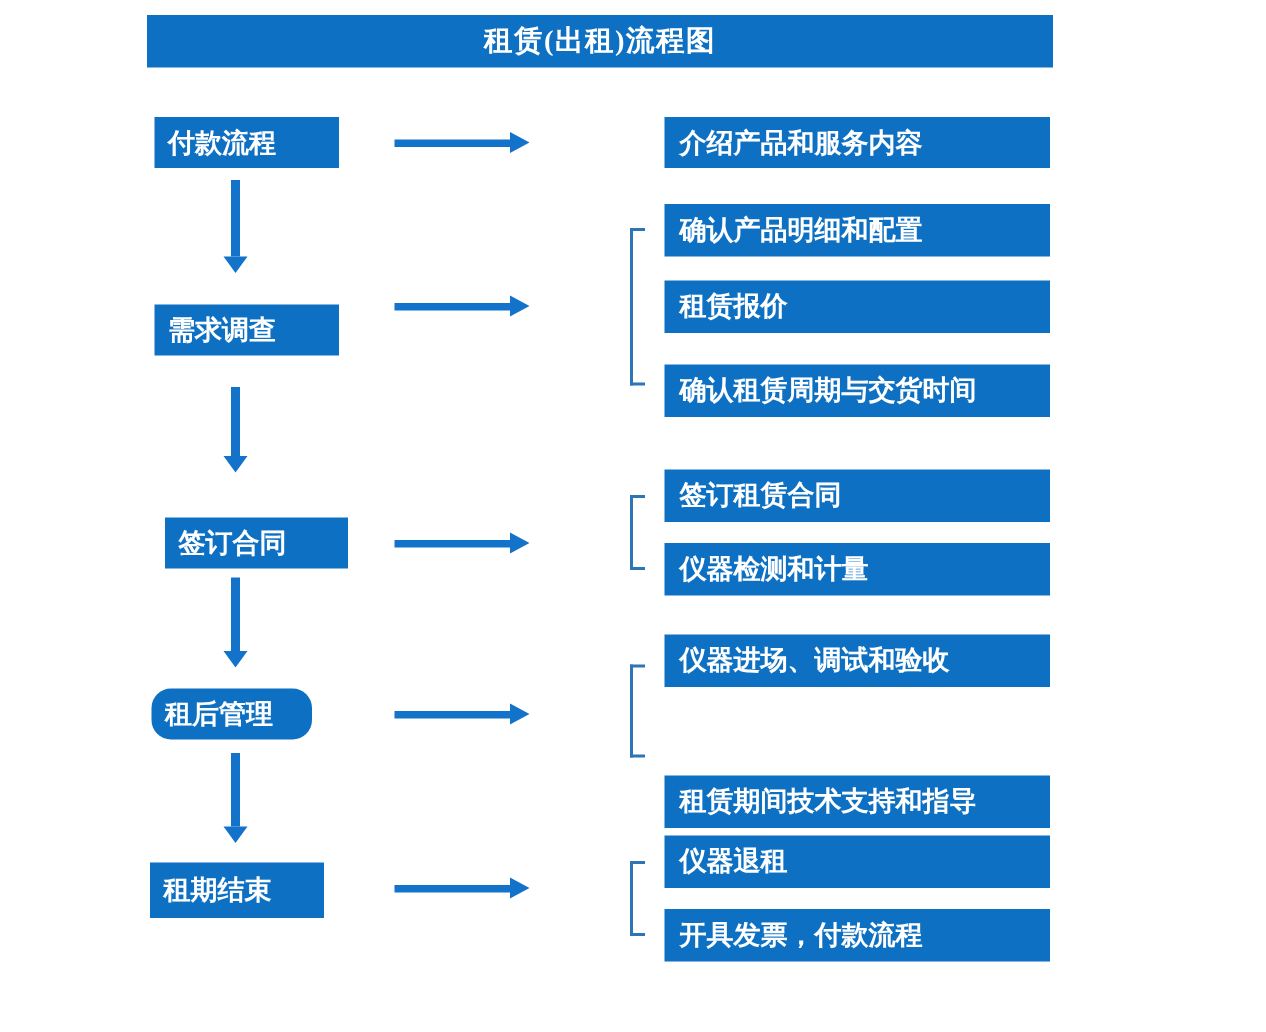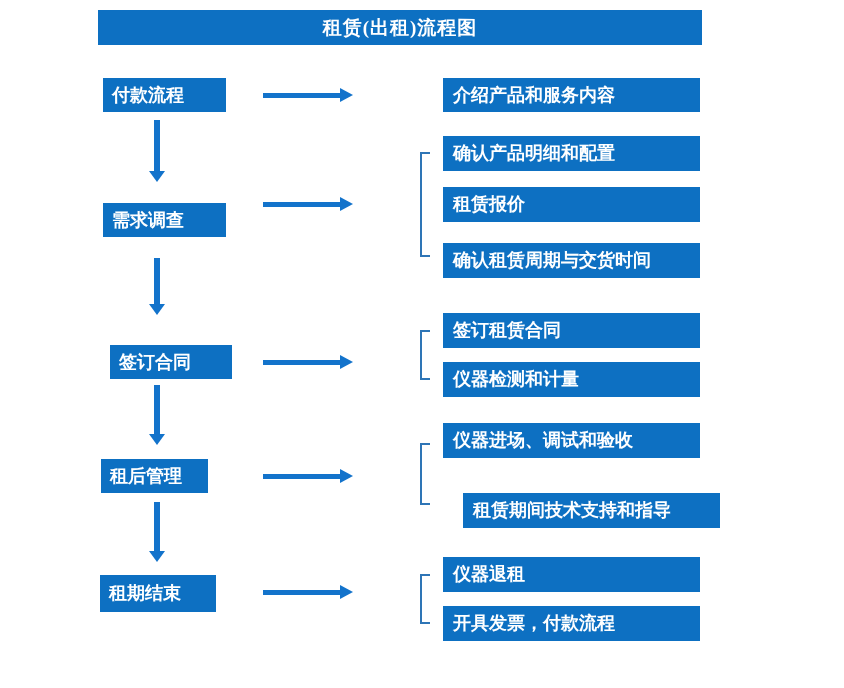--- a/index.html
+++ b/index.html
@@ -63,21 +63,21 @@
 </head>
 <body>
 
 <div class="canvas">
 
   <div class="title-banner">租赁(出租)流程图</div>
 
   <div class="step-box" style="left:103px;top:78px;width:123px;">付款流程</div>
   <div class="step-box" style="left:103px;top:203px;width:123px;">需求调查</div>
   <div class="step-box" style="left:84px;top:345px;width:122px;margin-left:26px;">签订合同</div>
-  <div class="step-box" style="left:101px;top:459px;width:107px;">租后管理</div>
+  <div class="step-box" style="left:101px;top:459px;width:107px;border-radius:13px;">租后管理</div>
   <div class="step-box" style="left:100px;top:575px;width:116px;height:37px;line-height:37px;">租期结束</div>
 
   <div class="v-arrow" style="top:120px;height:62px;">
     <div class="shaft"></div>
     <div class="head"></div>
   </div>
   <div class="v-arrow" style="top:258px;height:57px;">
     <div class="shaft"></div>
     <div class="head"></div>
   </div>
@@ -119,18 +119,18 @@
   <div class="out-box" style="top:78px;height:34px;line-height:34px;">介绍产品和服务内容</div>
 
   <div class="out-box" style="top:136px;">确认产品明细和配置</div>
   <div class="out-box" style="top:187px;">租赁报价</div>
   <div class="out-box" style="top:243px;">确认租赁周期与交货时间</div>
 
   <div class="out-box" style="top:313px;">签订租赁合同</div>
   <div class="out-box" style="top:362px;">仪器检测和计量</div>
 
   <div class="out-box" style="top:423px;">仪器进场、调试和验收</div>
-  <div class="out-box" style="top:493px;margin-left:20px;">租赁期间技术支持和指导</div>
+  <div class="out-box" style="top:517px;">租赁期间技术支持和指导</div>
 
   <div class="out-box" style="top:557px;">仪器退租</div>
   <div class="out-box" style="top:606px;">开具发票，付款流程</div>
 
 </div>
 
 </body></html>

